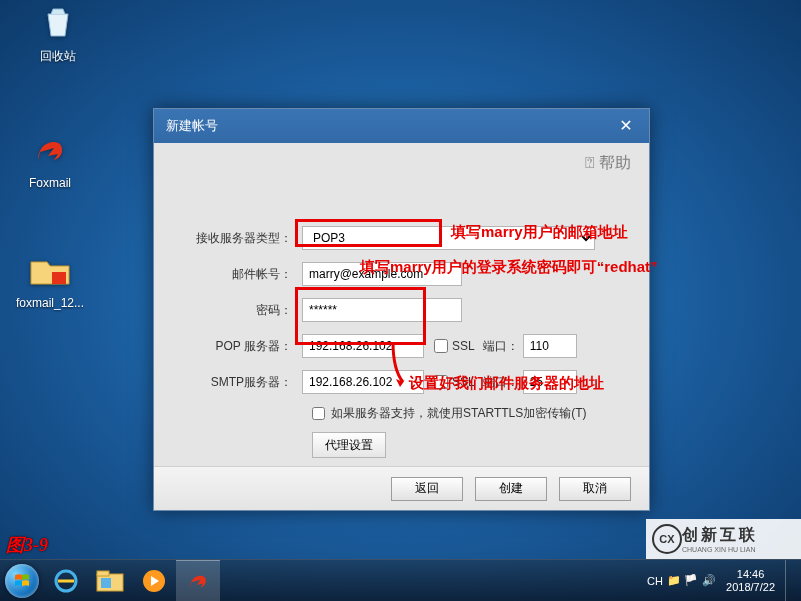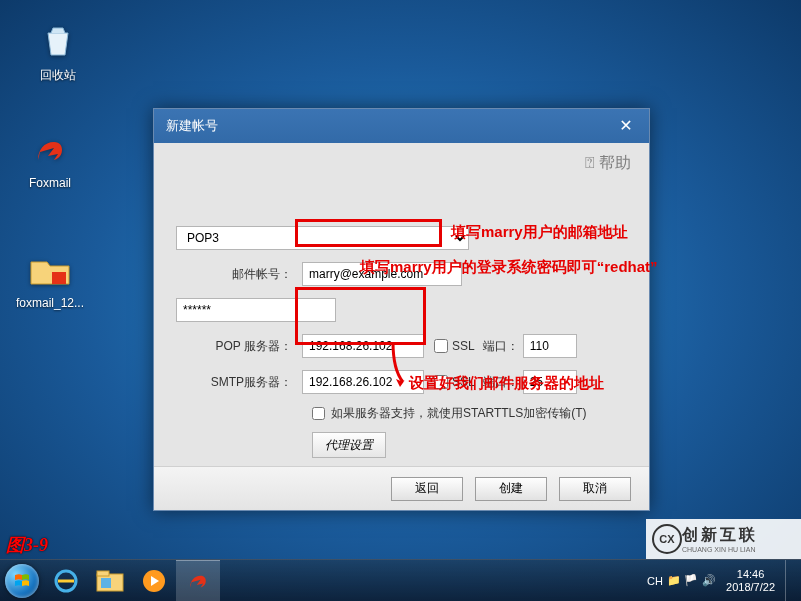--- a/index.html
+++ b/index.html
@@ -1,21 +1,21 @@
 <!DOCTYPE html>
 <html><head>
 <meta charset="utf-8">
 <style>
 * { margin: 0; padding: 0; box-sizing: border-box; font-family: "Microsoft YaHei", Tahoma, sans-serif; }
 body { width: 801px; height: 601px; overflow: hidden; position: relative; background: radial-gradient(ellipse at center, #2a8dd4 0%, #1a5a9a 55%, #0d3a6a 100%); }
 .desktop { position: absolute; inset: 0; }
 .icon-set { position: absolute; left: 18px; width: 80px; text-align: center; color: #fff; font-size: 12px; text-shadow: 0 1px 2px rgba(0,0,0,.7); }
 .icon-set .ico { width: 44px; height: 44px; margin: 0 auto 4px; display: flex; align-items: center; justify-content: center; }
 .ico svg { filter: drop-shadow(0 1px 2px rgba(0,0,0,.4)); }
-.recycle { top: 19px; }
+.recycle { top: 0; }
 .foxmail { top: 128px; left: 10px; }
 .foxmail12 { top: 248px; left: 10px; }
 
 
 .dialog {
   position: absolute;
   left: 153px; top: 108px;
   width: 497px; height: 403px;
   background: #e5e5e5;
   border: 1px solid #6a8ab0;
@@ -35,21 +35,21 @@
   height:24px; border:1px solid #b5b5b5; padding:0 6px; font-size:12px; background:#fff;
 }
 .row select { width:293px; }
 .row .wide { width:160px; }
 .row .srv { width:122px; }
 .row .port { width:54px; }
 .row .ssl-group { margin-left:10px; display:flex; align-items:center; gap:4px; }
 .row .ssl-group input[type=checkbox]{ width:14px; height:14px; }
 .row .port-lbl { margin:0 4px 0 8px;font-family:Liberation Serif, serif; }
 .starttls-row { padding-left:136px; display:flex; align-items:center; gap:6px; margin-top:3px; margin-bottom:10px; }
-.proxy-btn { margin-left:136px; height:26px; padding:0 12px; border:1px solid #b5b5b5; background:linear-gradient(#fefefe,#e6e6e6); font-size:12px; cursor:pointer;font-style:italic; }
+.proxy-btn { margin-left:136px; height:26px; padding:0 12px; border:1px solid #b5b5b5; background:linear-gradient(#fefefe,#e6e6e6); font-size:12px; cursor:pointer; }
 
 .btnbar { position:absolute; left:0; right:0; bottom:0; height:44px; background:linear-gradient(#f4f4f4,#e4e4e4); border-top:1px solid #d0d0d0; display:flex; justify-content:flex-end; align-items:center; gap:12px; padding-right:18px; }
 .btnbar button { width:72px; height:24px; border:1px solid #9c9c9c; background:linear-gradient(#fefefe,#e2e2e2); font-size:12px; cursor:pointer; }
 
 
 .redbox { position:absolute; border:3px solid #e60000; pointer-events:none; }
 .redtext { position:absolute; color:#e60000; font-weight:bold; font-size:15px; pointer-events:none; white-space:nowrap; }
 .redarrow { position:absolute; pointer-events:none; }
 
 
@@ -104,27 +104,29 @@
 
   <div class="dialog">
     <div class="titlebar">
       <span>新建帐号</span>
       <span class="close">✕</span>
     </div>
     <span class="help-link">⍰ <span>帮助</span></span>
 
     <div class="form">
       <div class="row">
+        <span class="lbl">接收服务器类型：</span>
         <select><option>POP3</option></select>
       </div>
       <div class="row">
         <span class="lbl">邮件帐号：</span>
         <input type="text" class="wide" value="marry@example.com" style="">
       </div>
       <div class="row">
+        <span class="lbl">密码：</span>
         <input type="text" class="wide" value="******" style="">
       </div>
       <div class="row">
         <span class="lbl">POP 服务器：</span>
         <input type="text" class="srv" value="192.168.26.102" style="">
         <span class="ssl-group">
           <input type="checkbox" style="">
           <span>SSL</span>
         </span>
         <span class="port-lbl">端口：</span>

